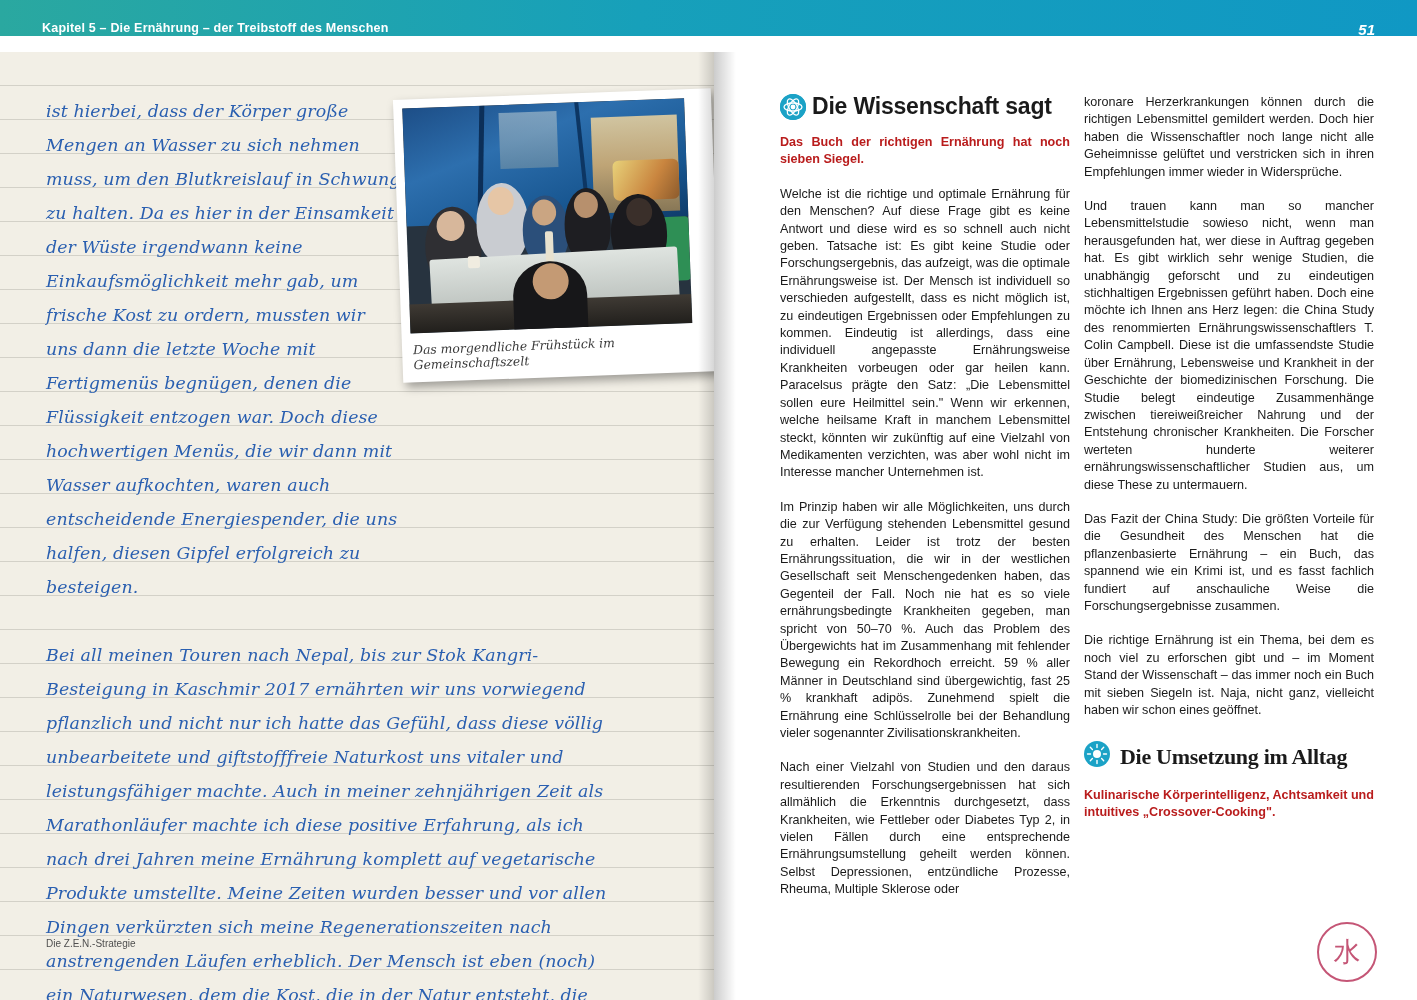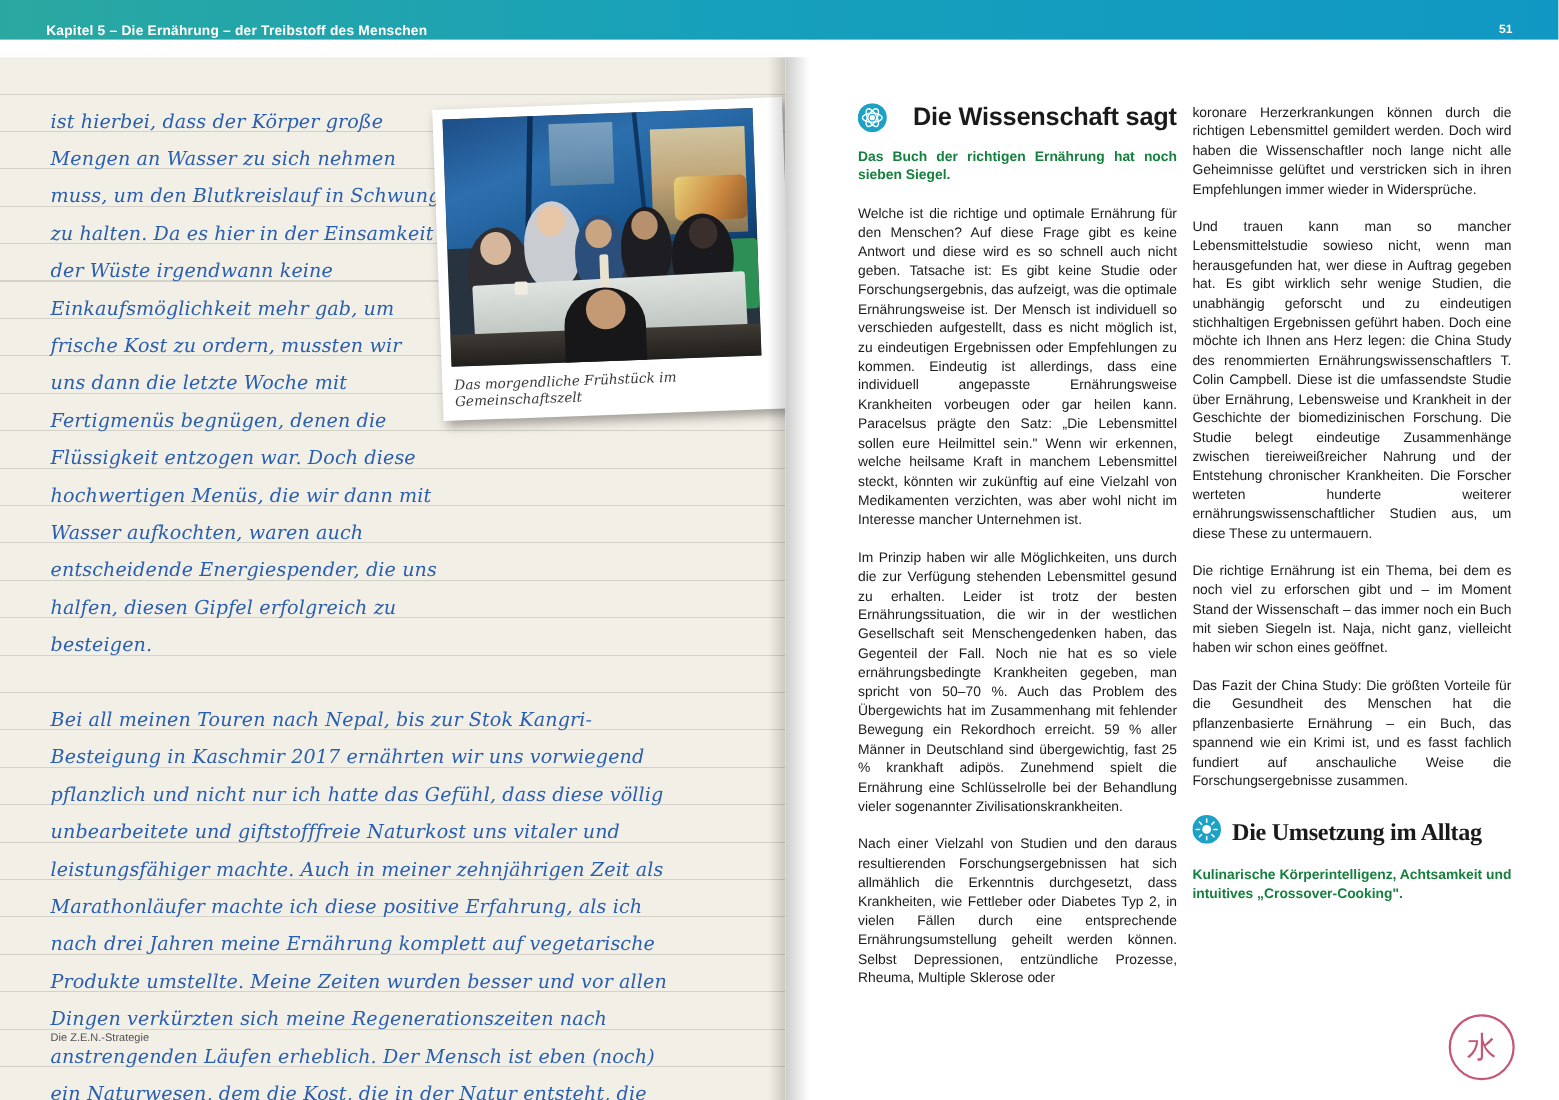--- a/index.html
+++ b/index.html
@@ -32,23 +32,24 @@
     top: 21px;
     font-size: 12.5px;
     font-weight: bold;
     color: #ffffff;
     letter-spacing: 0.2px;
   }
   .topbar .pageno {
     position: absolute;
     right: 42px;
     top: 21px;
-    font-size: 11px;
+    font-size: 15px;
     font-weight: bold;
     color: #ffffff;
+    font-style: italic;
   }
 
   
   .left-page {
     position: absolute;
     left: 0;
     top: 52px;
     width: 714px;
     height: 948px;
     background: #f2efe6;
@@ -218,21 +219,21 @@
     font-family: "Liberation Sans", sans-serif;
   }
   .col.left  { left: 66px; }
   .col.right { left: 370px; }
   .col p { margin: 0 0 17px 0; }
   .col p.tight { margin-bottom: 12px; }
 
   .h-sec {
     display: flex;
     align-items: center;
-    gap: 24px;
+    gap: 6px;
     margin: 0 0 14px 0;
   }
   .h-sec .icon-badge {
     flex: 0 0 auto;
     width: 26px; height: 26px;
     border-radius: 50%;
     background: #1ba2c6;
     position: relative;
   }
   .h-sec .icon-badge svg { display:block; }
@@ -242,21 +243,21 @@
     font-weight: bold;
     color: #1a1a1a;
     letter-spacing: -0.2px;
     white-space: nowrap;
   }
   .lead {
     font-weight: bold;
     font-size: 12.6px;
     line-height: 17.4px;
     margin: 0;
-    color: #15803d;
+    color: #b91c1c;
   }
   .h-sec2 {
     display: flex;
     align-items: center;
     gap: 10px;
     margin: 22px 0 14px 0;
   }
   .h-sec2 h2 {
     margin: 0;
     font-size: 22px;
@@ -358,24 +359,24 @@
         <h2>Die Wissenschaft sagt</h2>
       </div>
 
       <p class="lead">Das Buch der richtigen Ernährung hat noch sieben Siegel.</p>
       <p>Welche ist die richtige und optimale Ernährung für den Menschen? Auf diese Frage gibt es keine Antwort und diese wird es so schnell auch nicht geben. Tatsache ist: Es gibt keine Studie oder Forschungsergebnis, das aufzeigt, was die optimale Ernährungsweise ist. Der Mensch ist individuell so verschieden aufgestellt, dass es nicht möglich ist, zu eindeutigen Ergebnissen oder Empfehlungen zu kommen. Eindeutig ist allerdings, dass eine individuell angepasste Ernährungsweise Krankheiten vorbeugen oder gar heilen kann. Paracelsus prägte den Satz: „Die Lebensmittel sollen eure Heilmittel sein." Wenn wir erkennen, welche heilsame Kraft in manchem Lebensmittel steckt, könnten wir zukünftig auf eine Vielzahl von Medikamenten verzichten, was aber wohl nicht im Interesse mancher Unternehmen ist.</p>
       <p>Im Prinzip haben wir alle Möglichkeiten, uns durch die zur Verfügung stehenden Lebensmittel gesund zu erhalten. Leider ist trotz der besten Ernährungssituation, die wir in der westlichen Gesellschaft seit Menschengedenken haben, das Gegenteil der Fall. Noch nie hat es so viele ernährungsbedingte Krankheiten gegeben, man spricht von 50–70 %. Auch das Problem des Übergewichts hat im Zusammenhang mit fehlender Bewegung ein Rekordhoch erreicht. 59 % aller Männer in Deutschland sind übergewichtig, fast 25 % krankhaft adipös. Zunehmend spielt die Ernährung eine Schlüsselrolle bei der Behandlung vieler sogenannter Zivilisationskrankheiten.</p>
       <p class="tight">Nach einer Vielzahl von Studien und den daraus resultierenden Forschungsergebnissen hat sich allmählich die Erkenntnis durchgesetzt, dass Krankheiten, wie Fettleber oder Diabetes Typ 2, in vielen Fällen durch eine entsprechende Ernährungsumstellung geheilt werden können. Selbst Depressionen, entzündliche Prozesse, Rheuma, Multiple Sklerose oder</p>
     </div>
 
     <div class="col right">
-      <p>koronare Herzerkrankungen können durch die richtigen Lebensmittel gemildert werden. Doch wird haben die Wissenschaftler noch lange nicht alle Geheimnisse gelüftet und verstricken sich in ihren Empfehlungen immer wieder in Widersprüche.</p>
+      <p>koronare Herzerkrankungen können durch die richtigen Lebensmittel gemildert werden. Doch hier haben die Wissenschaftler noch lange nicht alle Geheimnisse gelüftet und verstricken sich in ihren Empfehlungen immer wieder in Widersprüche.</p>
       <p>Und trauen kann man so mancher Lebensmittelstudie sowieso nicht, wenn man herausgefunden hat, wer diese in Auftrag gegeben hat. Es gibt wirklich sehr wenige Studien, die unabhängig geforscht und zu eindeutigen stichhaltigen Ergebnissen geführt haben. Doch eine möchte ich Ihnen ans Herz legen: die China Study des renommierten Ernährungswissenschaftlers T. Colin Campbell. Diese ist die umfassendste Studie über Ernährung, Lebensweise und Krankheit in der Geschichte der biomedizinischen Forschung. Die Studie belegt eindeutige Zusammenhänge zwischen tiereiweißreicher Nahrung und der Entstehung chronischer Krankheiten. Die Forscher werteten hunderte weiterer ernährungswissenschaftlicher Studien aus, um diese These zu untermauern.</p>
+      <p>Das Fazit der China Study: Die größten Vorteile für die Gesundheit des Menschen hat die pflanzenbasierte Ernährung – ein Buch, das spannend wie ein Krimi ist, und es fasst fachlich fundiert auf anschauliche Weise die Forschungsergebnisse zusammen.</p>
       <p>Die richtige Ernährung ist ein Thema, bei dem es noch viel zu erforschen gibt und – im Moment Stand der Wissenschaft – das immer noch ein Buch mit sieben Siegeln ist. Naja, nicht ganz, vielleicht haben wir schon eines geöffnet.</p>
-      <p>Das Fazit der China Study: Die größten Vorteile für die Gesundheit des Menschen hat die pflanzenbasierte Ernährung – ein Buch, das spannend wie ein Krimi ist, und es fasst fachlich fundiert auf anschauliche Weise die Forschungsergebnisse zusammen.</p>
 
       <div class="h-sec2">
         <span class="icon-badge">
           <svg width="26" height="26" viewBox="0 0 26 26" aria-hidden="true">
             <circle cx="13" cy="13" r="13" fill="#1ba2c6"></circle>
             <circle cx="13" cy="13" r="4" fill="#ffffff"></circle>
             <g stroke="#ffffff" stroke-width="1.4" stroke-linecap="round">
               <line x1="13" y1="3.5" x2="13" y2="6.5"></line>
               <line x1="13" y1="19.5" x2="13" y2="22.5"></line>
               <line x1="3.5" y1="13" x2="6.5" y2="13"></line>

